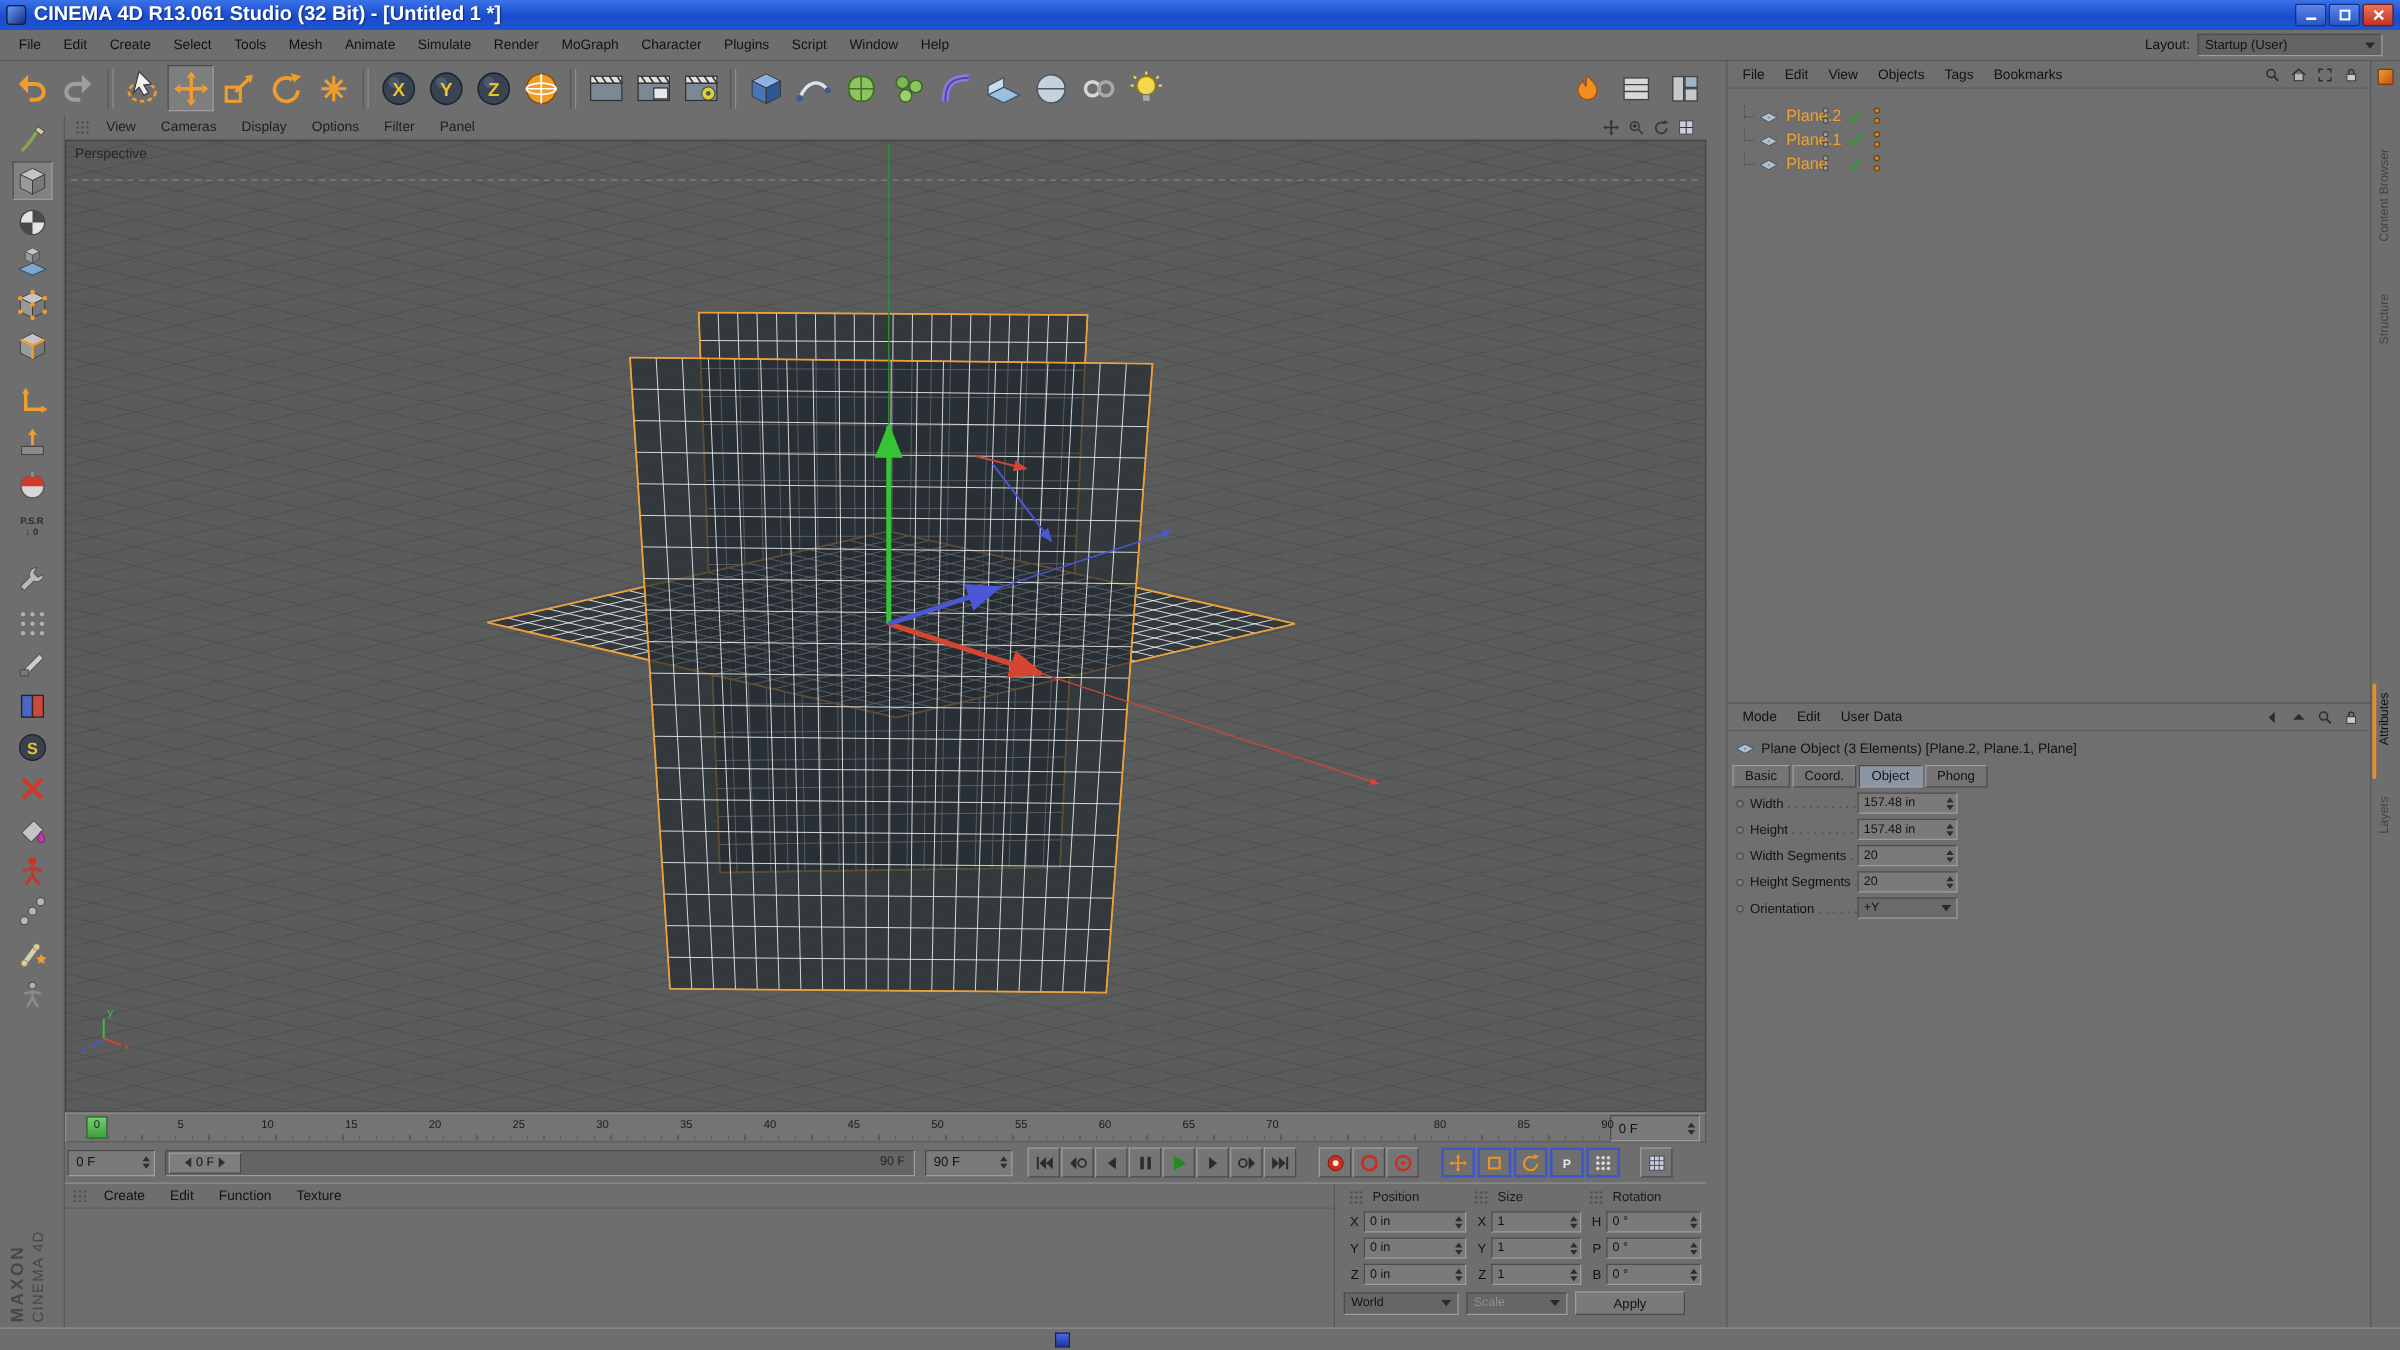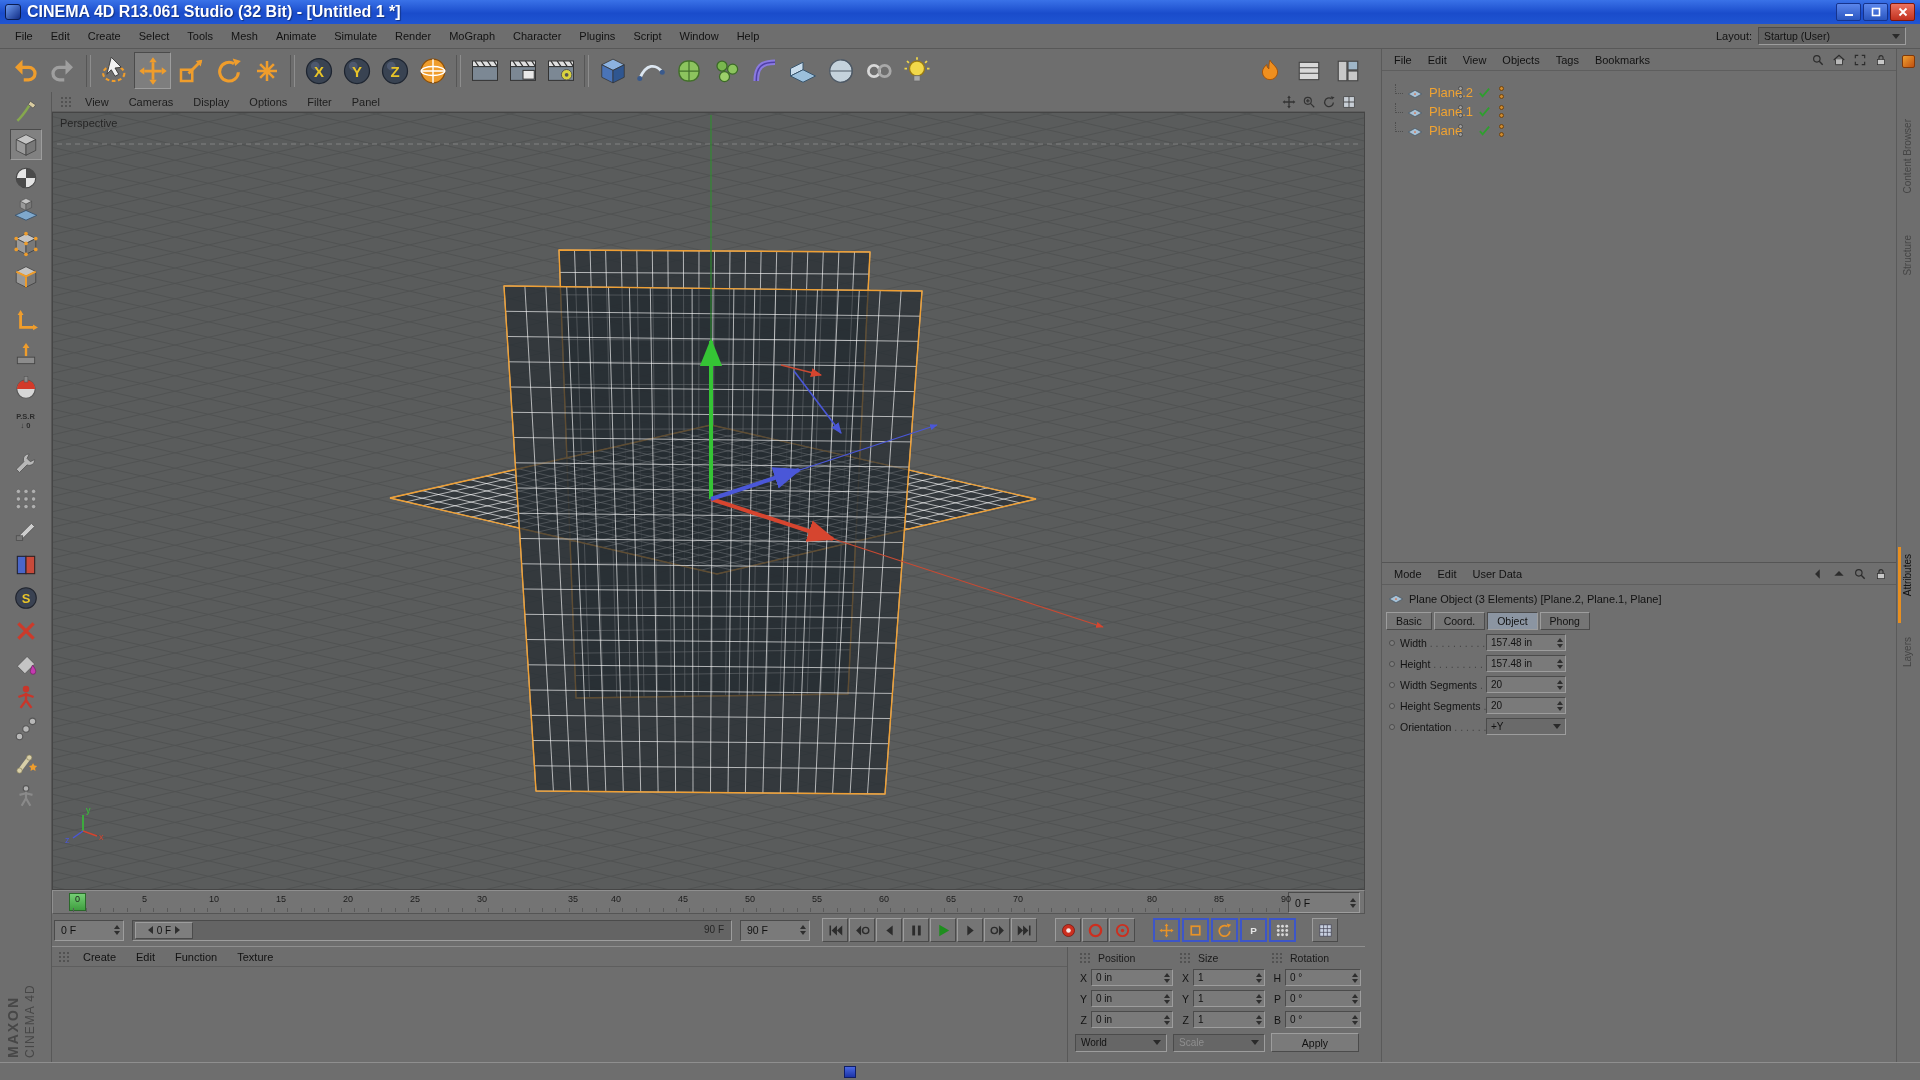--- a/index.html
+++ b/index.html
@@ -615,21 +615,21 @@
           <i class="dn"></i>
         </span>
     </div>
   <span class="rtick" style="left: 22px;">0</span>
       <span class="rtick" style="left: 89px;">5</span>
       <span class="rtick" style="left: 156px;">10</span>
       <span class="rtick" style="left: 223px;">15</span>
       <span class="rtick" style="left: 290px;">20</span>
       <span class="rtick" style="left: 357px;">25</span>
       <span class="rtick" style="left: 424px;">30</span>
-      <span class="rtick" style="left: 491px; margin-left: 24px;">35</span>
+      <span class="rtick" style="left: 491px;">35</span>
       <span class="rtick" style="left: 558px;">40</span>
       <span class="rtick" style="left: 625px;">45</span>
       <span class="rtick" style="left: 692px;">50</span>
       <span class="rtick" style="left: 759px;">55</span>
       <span class="rtick" style="left: 826px;">60</span>
       <span class="rtick" style="left: 893px;">65</span>
       <span class="rtick" style="left: 960px;">70</span>
       <span class="rtick" style="left: 981px; margin-top: 28px;">75</span>
       <span class="rtick" style="left: 1094px;">80</span>
       <span class="rtick" style="left: 1161px;">85</span>
@@ -883,21 +883,21 @@
                 <i class="dn"></i>
               </span>
             </span>
           </div>
         </div>
       <div class="cfoot">
         <div class="dd" style="width:92px;">
           <span>World</span>
           <span class="ddarrow"></span>
         </div>
-        <div class="dd disabled" style="width:92px;">
+        <div class="dd disabled" style="width:81px;">
           <span>Scale</span>
           <span class="ddarrow"></span>
         </div>
         <div class="applybtn">Apply</div>
       </div>
     </div>
   </div>
 
   <div class="rpanel abs">
     <div class="ommenu">

